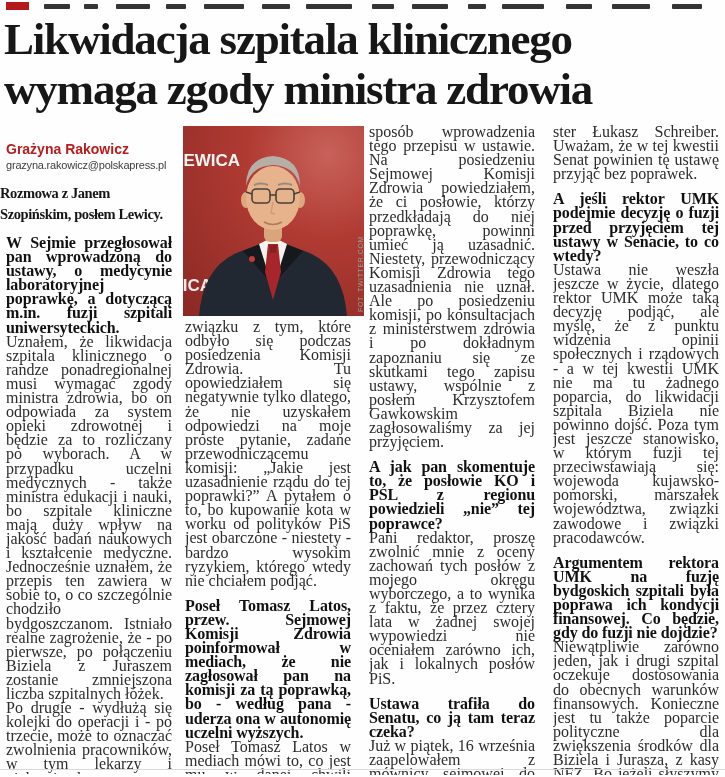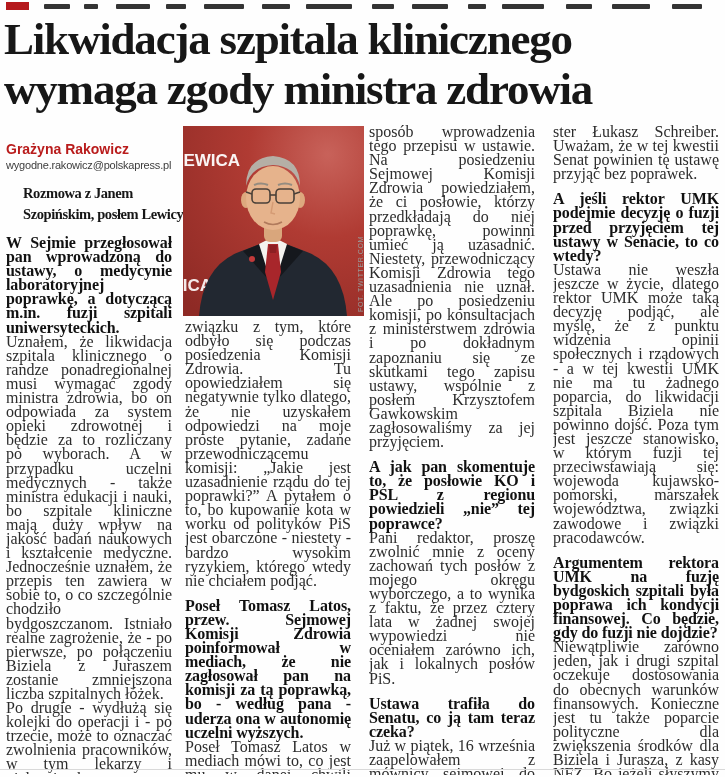--- a/index.html
+++ b/index.html
@@ -15,21 +15,21 @@
   .headline{position:absolute;top:14px;left:4px;width:718px;
             font-family:"Liberation Serif",serif;font-weight:700;color:#171717;}
   .headline .hl-line{display:block;white-space:nowrap;font-size:45px;line-height:50px;letter-spacing:-1.2px;}
 
   
   .byline{position:absolute;left:6px;top:141px;width:175px;font-family:"Liberation Sans",sans-serif;}
   .author{font-size:14px;font-weight:700;color:#b91c1c;line-height:17px;}
   .email{font-size:11px;color:#3d3d3d;line-height:14px;letter-spacing:-0.2px;}
 
   
-  .standfirst{position:absolute;left:23px;top:183px;width:175px;font-weight:700;color:#161616;}
+  .standfirst{position:absolute;left:0;top:183px;width:175px;font-weight:700;color:#161616;}
   .standfirst .sf-line{display:block;white-space:nowrap;font-size:14.5px;line-height:21px;letter-spacing:-0.4px;}
 
   
   .col{position:absolute;width:166px;overflow:hidden;font-size:16px;line-height:14.1px;}
   .col .blk{margin:0;text-align:justify;}
   .col .question{font-weight:700;color:#111111;margin-top:11px;letter-spacing:-0.1px;}
   .col .question:first-child{margin-top:0;}
   #col1{left:6px;top:236px;height:538px;}
   #col2{left:185px;top:320px;height:454px;}
   #col3{left:369px;top:125px;height:650px;}
@@ -66,21 +66,21 @@
     <span class="frag" style="left:672px;width:30px"></span>
   </div>
 
   <h1 class="headline" style="margin:0">
     <span class="hl-line">Likwidacja szpitala klinicznego</span>
     <span class="hl-line">wymaga zgody ministra zdrowia</span>
   </h1>
 
   <div class="byline">
     <div class="author">Grażyna Rakowicz</div>
-    <div class="email">wygodne.rakowicz@polskapress.pl</div>
+    <div class="email">grazyna.rakowicz@polskapress.pl</div>
   </div>
 
   <div class="standfirst">
     <span class="sf-line">Rozmowa z Janem</span>
     <span class="sf-line">Szopińskim, posłem Lewicy.</span>
   </div>
 
   <div class="photo">
     <svg width="181" height="190" viewBox="0 0 181 190">
       <defs>

